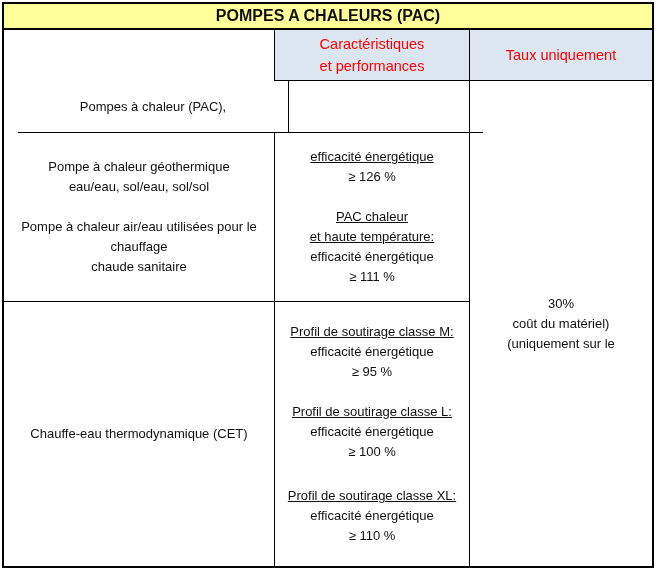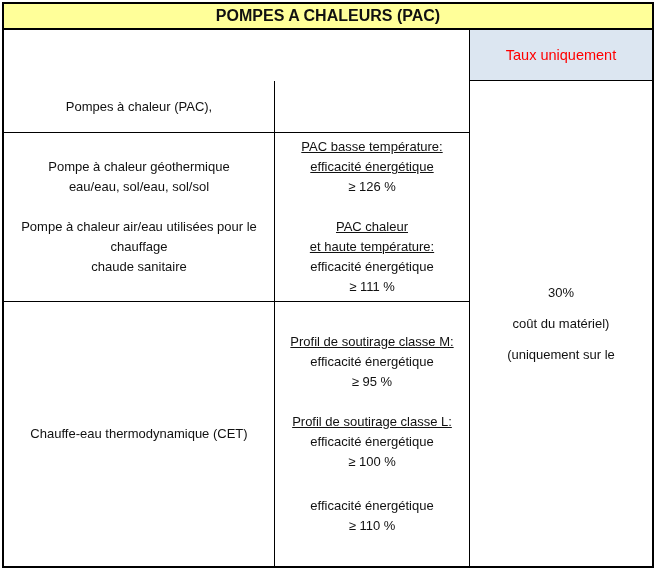--- a/index.html
+++ b/index.html
@@ -10,55 +10,58 @@
     .cell { position: absolute; box-sizing: border-box; display: flex; flex-direction: column;
             align-items: center; justify-content: center; text-align: center;
             font-size: 13px; line-height: 20px; }
     .title { left: 0; top: 0; width: 648px; height: 26px; background: #ffff99;
              border-bottom: 2px solid #000; font-weight: bold; font-size: 16px; }
     .hdr { top: 26px; height: 51px; background: #dce6f1; border-bottom: 1px solid #000;
            color: #ff0000; font-size: 14.5px; line-height: 22px; }
     .c1 { left: 0; width: 270px; }
     .c2 { left: 270px; width: 195px; border-left: 1.5px solid #000; }
     .c3 { left: 465px; width: 183px; border-left: 1.5px solid #000; }
-    .r1 { top: 77px; height: 52px; border-bottom: 1px solid #000; }
+    .r1 { top: 77px; height: 52px; border-bottom: 1px solid #000; margin-left: 14px; }
     .r2 { top: 129px; height: 169px; border-bottom: 1px solid #000; }
     .r3 { top: 298px; height: 264px; }
-    .rate { top: 77px; height: 485px; gap: 11px; }
+    .rate { top: 77px; height: 485px; }
     .u { text-decoration: underline; }
     .gap { height: 20px; }
     .gap2 { height: 24px; }
   </style>
 </head>
 <body>
 
 <div class="tbl">
   <div class="cell title">
     <span>POMPES A CHALEURS (PAC)</span>
   </div>
 
+  <div class="cell hdr c2">
+    <span>Caractéristiques</span>
+    <span>et performances</span>
+  </div>
   <div class="cell hdr c3">
     <span>Taux uniquement</span>
   </div>
 
   <div class="cell c1 r1">
     <span>Pompes à chaleur (PAC),</span>
   </div>
   <div class="cell c2 r1"></div>
 
   <div class="cell c1 r2">
     <span>Pompe à chaleur géothermique</span>
     <span>eau/eau, sol/eau, sol/sol</span>
     <div class="gap"></div>
     <span>Pompe à chaleur air/eau utilisées pour le</span>
     <span>chauffage</span>
     <span>chaude sanitaire</span>
   </div>
   <div class="cell c2 r2">
-    <span class="u">PAC basse température:</span>
     <span class="u">efficacité énergétique</span>
     <span>≥ 126 %</span>
     <div class="gap"></div>
     <span class="u">PAC chaleur</span>
     <span class="u">et haute température:</span>
     <span>efficacité énergétique</span>
     <span>≥ 111 %</span>
   </div>
 
   <div class="cell c1 r3">
@@ -66,20 +69,21 @@
   </div>
   <div class="cell c2 r3">
     <span class="u">Profil de soutirage classe M:</span>
     <span>efficacité énergétique</span>
     <span>≥ 95 %</span>
     <div class="gap"></div>
     <span class="u">Profil de soutirage classe L:</span>
     <span>efficacité énergétique</span>
     <span>≥ 100 %</span>
     <div class="gap2"></div>
+    <span class="u">Profil de soutirage classe XL:</span>
     <span>efficacité énergétique</span>
     <span>≥ 110 %</span>
   </div>
 
   <div class="cell c3 rate">
     <span>30%</span>
     <span>coût du matériel)</span>
     <span>(uniquement sur le</span>
   </div>
 </div>

